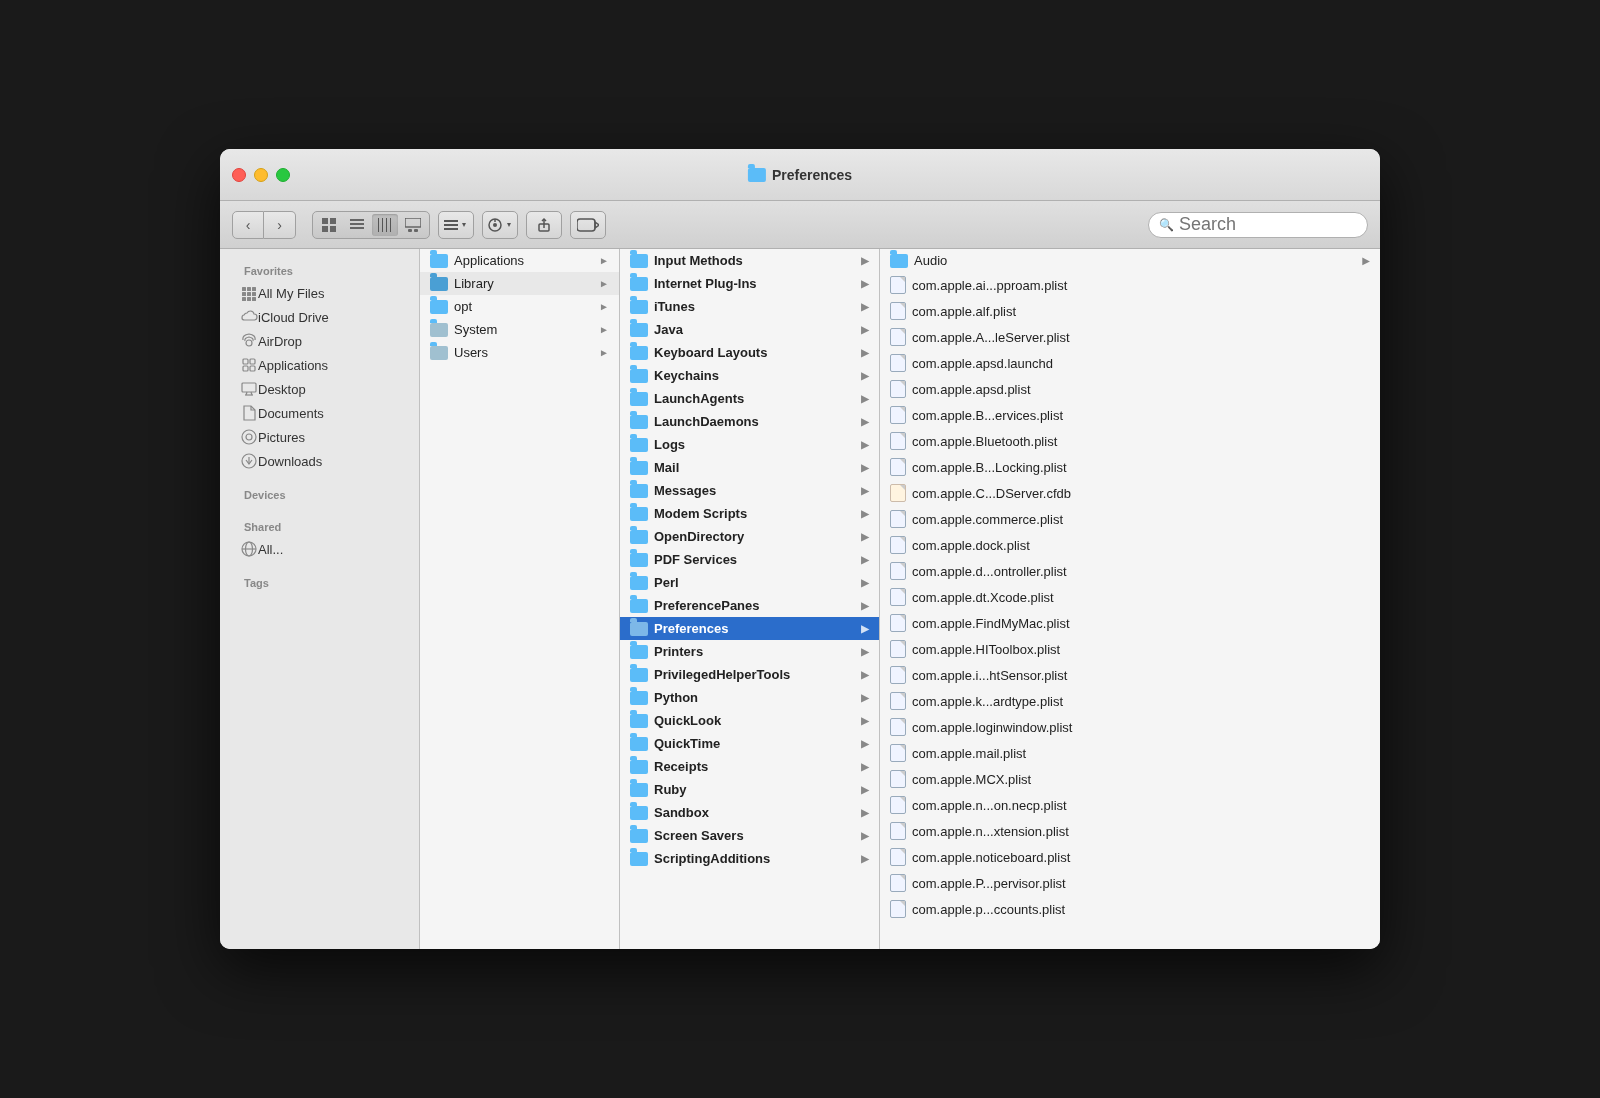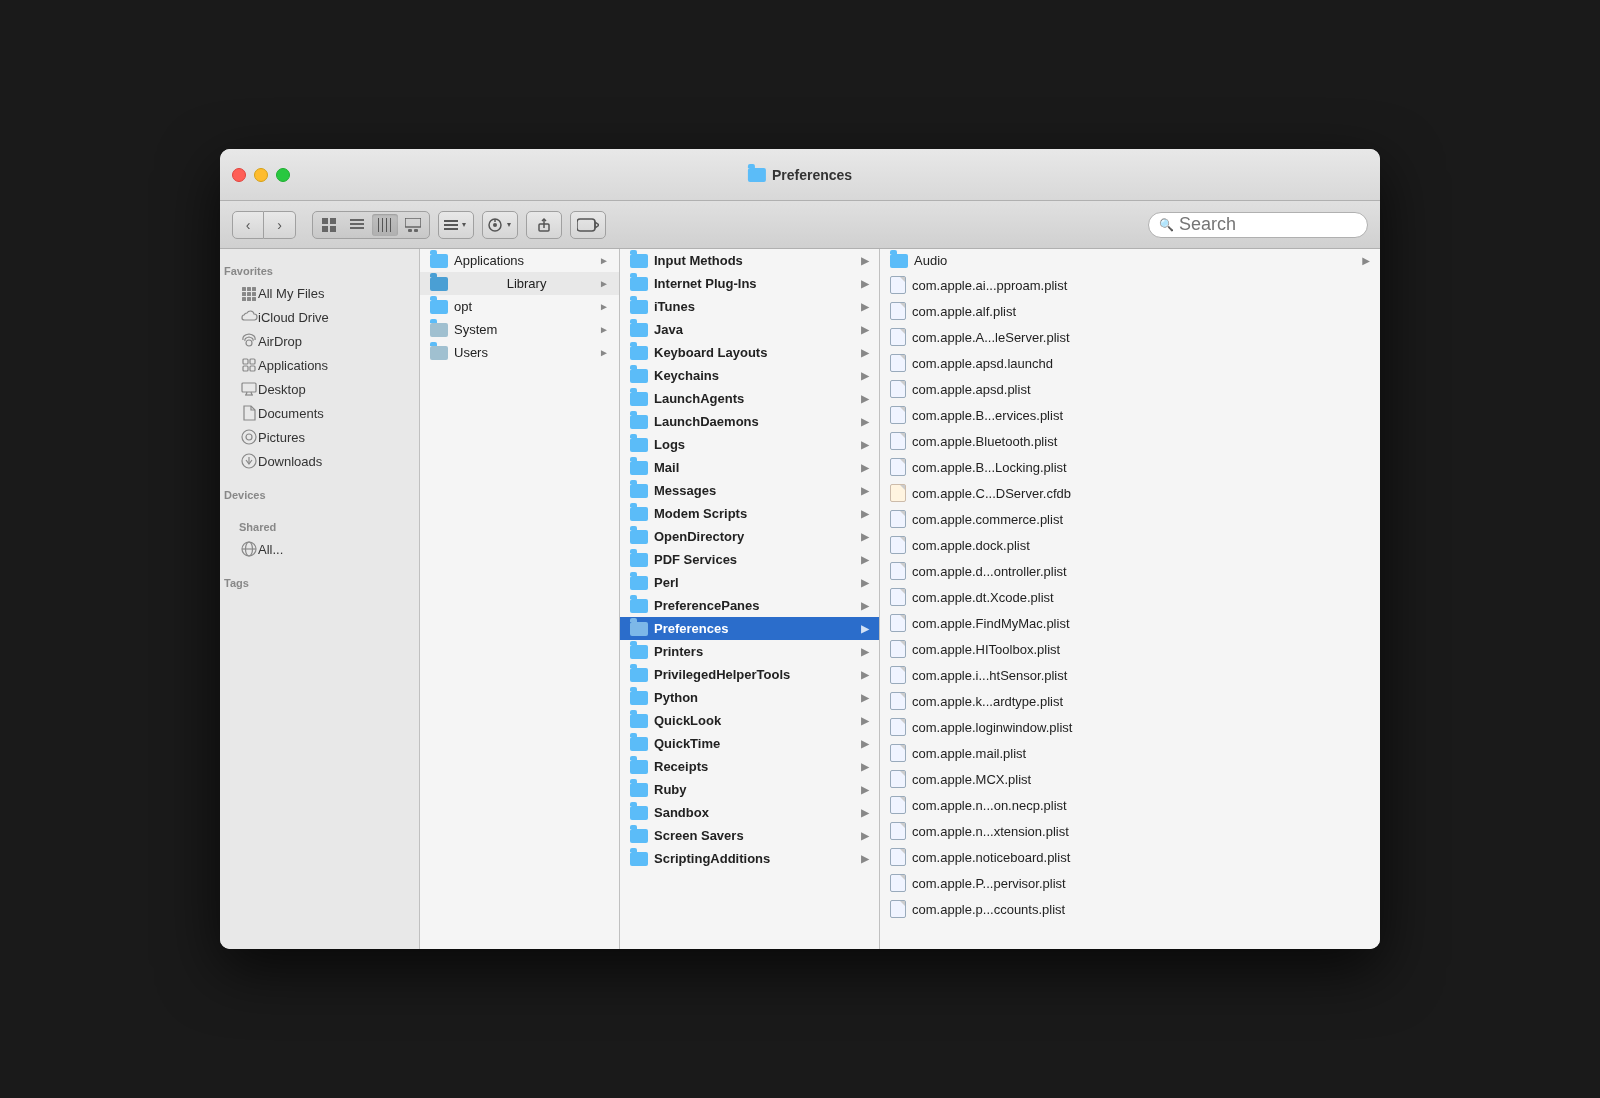--- a/index.html
+++ b/index.html
@@ -175,21 +175,21 @@
       background: #e8e8e8;
       border-right: 1px solid #c0c0c0;
       overflow-y: auto;
       flex-shrink: 0;
       padding: 8px 0;
     }
     .sidebar-section-label {
       font-size: 11px;
       font-weight: 700;
       color: #888;
-      padding: 8px 4px 4px;
+      padding: 8px 24px 4px;
       text-transform: none;
     }
     .sidebar-item {
       display: flex;
       align-items: center;
       padding: 3px 16px;
       cursor: pointer;
       font-size: 13px;
       color: #333;
       border-radius: 4px;
@@ -225,21 +225,20 @@
       font-size: 13px;
       color: #222;
       position: relative;
     }
     .col-item.selected {
       background: #2b6dcb;
       color: white;
     }
     .col-item.highlighted {
       background: #e8e8e8;
-      text-align: center;
     }
     .col-folder-icon {
       width: 18px;
       height: 14px;
       background: #5bbcf8;
       border-radius: 2px;
       margin-right: 6px;
       flex-shrink: 0;
       position: relative;
     }
@@ -492,21 +491,21 @@
               <circle cx="8" cy="8" r="7" fill="none" stroke="#888" stroke-width="1.2"></circle>
               <polyline points="5,7 8,11 11,7" fill="none" stroke="#888" stroke-width="1.2"></polyline>
               <line x1="8" y1="4" x2="8" y2="11" stroke="#888" stroke-width="1.2"></line>
             </svg>
         </div>
         <span>Downloads</span>
       </div>
 
       <div class="sidebar-section-label" style="margin-top:8px;">Devices</div>
 
-      <div class="sidebar-section-label" style="margin-top:8px;margin-left:15px;">Shared</div>
+      <div class="sidebar-section-label" style="margin-top:8px;">Shared</div>
 
       <div class="sidebar-item">
         <div class="sidebar-item-icon">
           <svg width="16" height="16" viewBox="0 0 16 16">
               <circle cx="8" cy="8" r="7" fill="none" stroke="#888" stroke-width="1.2"></circle>
               <ellipse cx="8" cy="8" rx="3.5" ry="7" fill="none" stroke="#888" stroke-width="1.2"></ellipse>
               <line x1="1" y1="8" x2="15" y2="8" stroke="#888" stroke-width="1.2"></line>
             </svg>
         </div>
         <span>All...</span>

